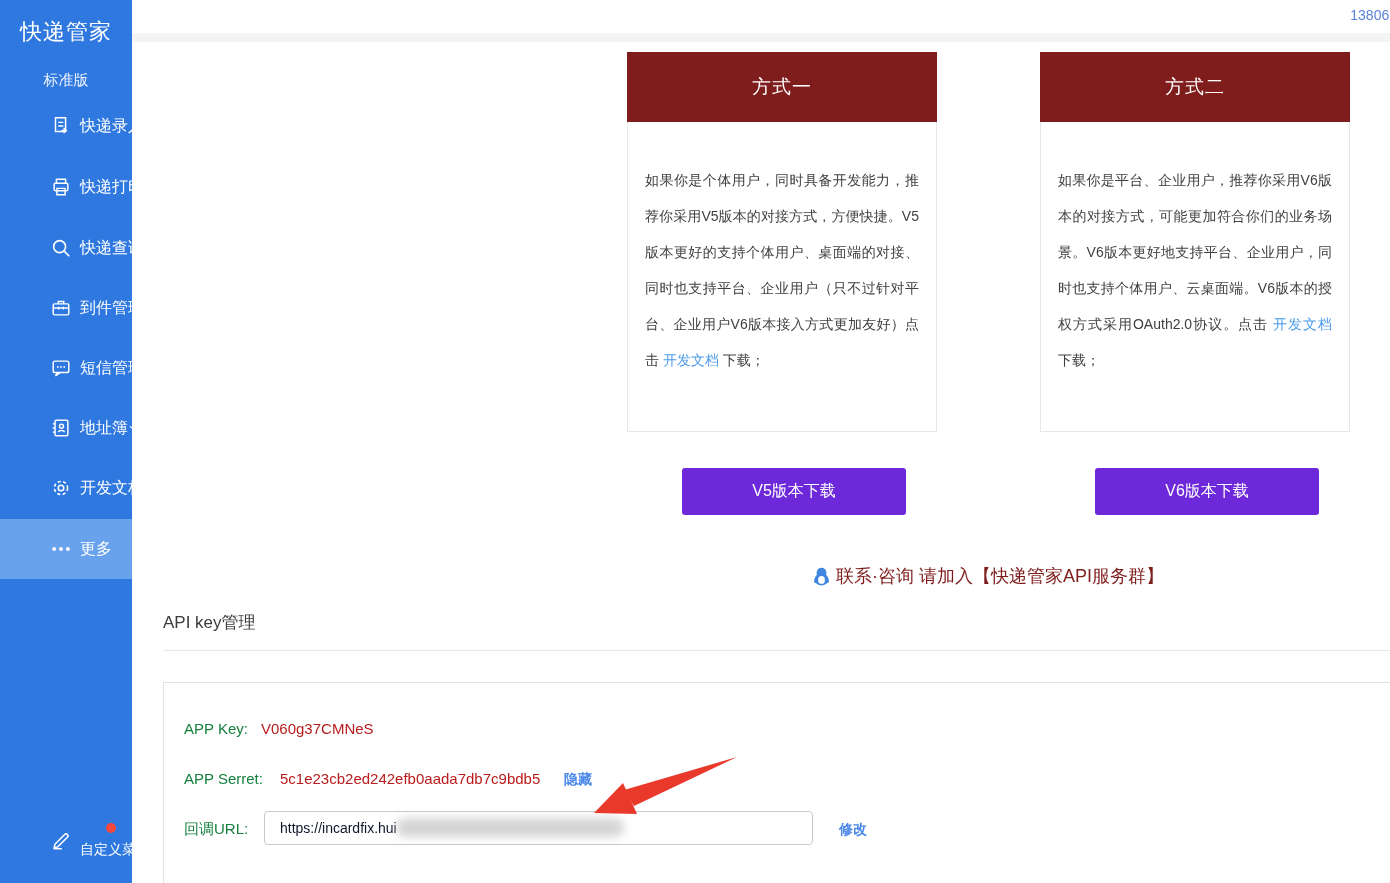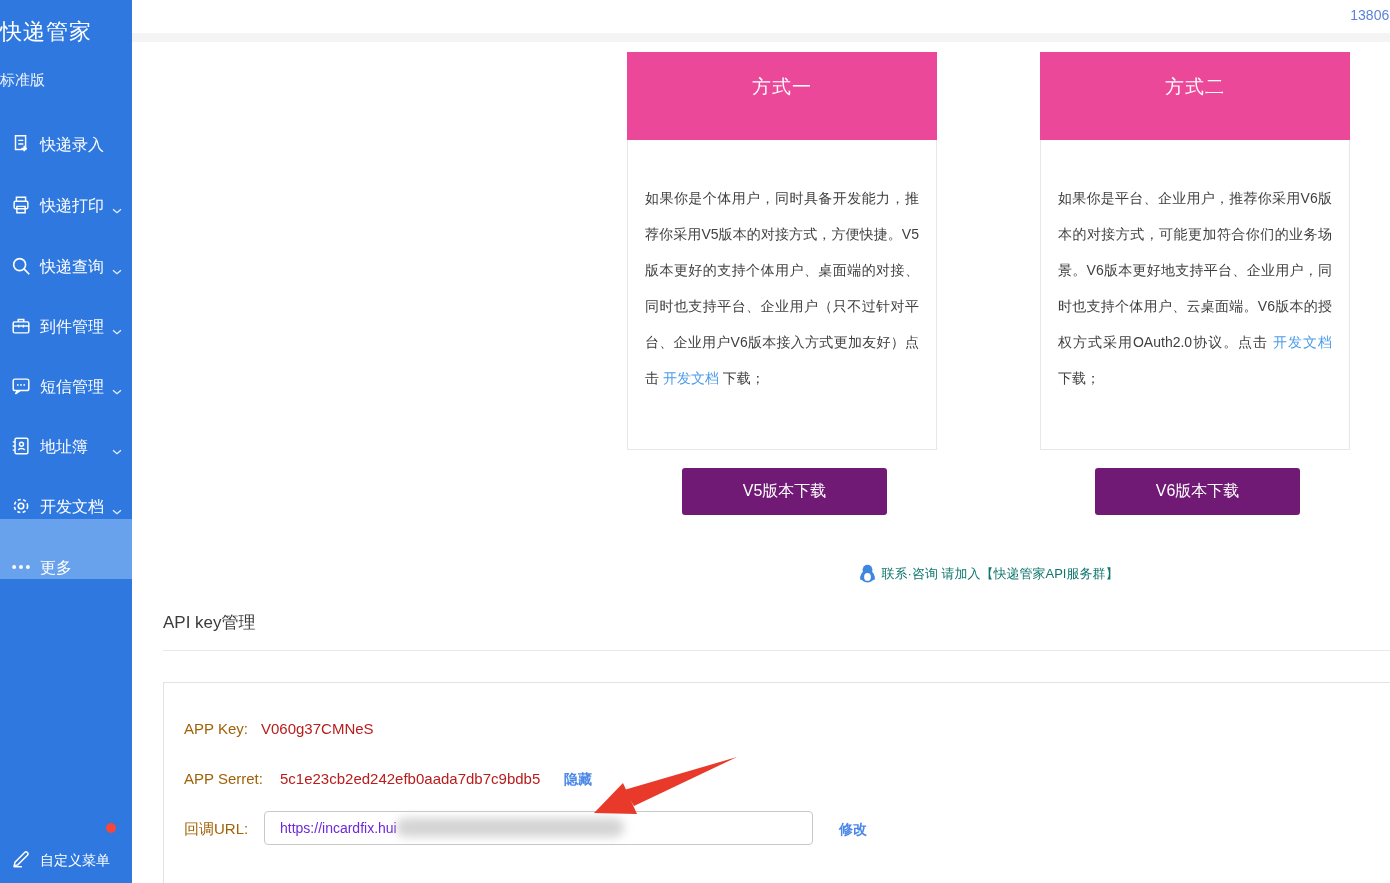--- a/index.html
+++ b/index.html
@@ -3,57 +3,57 @@
 <meta charset="utf-8">
 <style>
   html,body { margin:0; padding:0; background:#fff; }
   .screen {
     position:relative; width:1390px; height:883px; overflow:hidden;
     background:#fff; font-family:"Liberation Sans","DejaVu Sans",sans-serif;
     color:#333;
   }
   
   .sidebar { position:absolute; left:0; top:0; width:132px; height:883px; background:#2e78e0; }
-  .brand { }
+  .brand { text-align:center; }
   .brand-title { margin-top:17px; color:#fff; font-size:22px; letter-spacing:1px; }
   .brand-sub { margin-top:24px; color:#eaf2fd; font-size:15px; }
-  .menu-item { position:absolute; left:0; width:132px; height:60px; display:flex; align-items:flex-end; color:#fff; cursor:pointer; box-sizing:border-box; }
+  .menu-item { position:absolute; left:0; width:132px; height:60px; display:flex; align-items:center; color:#fff; cursor:pointer; box-sizing:border-box;padding-left:40px; }
   .menu-item.active { background:#68a1ec; }
   .mi-icon { width:25px; height:25px; margin-left:8px; display:flex; align-items:center; justify-content:center; flex:none; }
   .mi-label { margin-left:7px; font-size:16px; white-space:nowrap; }
   .mi-chev { margin-left:auto; margin-right:9px; display:flex; }
   .footer-item { position:absolute; top:810px; }
   .footer-item .mi-label { font-size:14px;margin-top:20px; }
   .badge-dot { position:absolute; left:106px; top:13px; width:10px; height:10px; border-radius:50%; background:#f5483d; }
   
   .topbar { position:absolute; left:132px; top:0; width:1258px; height:33px; background:#fff; overflow:hidden; }
   .top-number { position:absolute; right:-7px; top:7px; color:#5b82d8; font-size:14px; cursor:pointer; }
   .gray-strip { position:absolute; left:132px; top:33px; width:1258px; height:9px; background:#f4f4f5; }
   
   .card { position:absolute; top:52px; width:310px; }
   .card.c1 { left:627px; }
   .card.c2 { left:1040px; }
-  .card-head { height:88px; background:#ec4899; color:#fff; font-size:19px; text-align:center; line-height:70px; letter-spacing:1px; }
+  .card-head { height:70px; background:#7f1d1d; color:#fff; font-size:19px; text-align:center; line-height:70px; letter-spacing:1px; }
   .card-body { height:310px; border:1px solid #e7e7e7; border-top:none; box-sizing:border-box; padding:40px 17px 0; font-size:14px; color:#404040; line-height:36px; text-align:justify; background:#fff; }
   .doc-link { color:#4a9bea; cursor:pointer; }
-  .dl-btn { position:absolute; top:468px; width:205px; height:47px; background:#701a75; color:#fff; font-size:16px; border:none; border-radius:3px; cursor:pointer; }
+  .dl-btn { position:absolute; top:468px; width:224px; height:47px; background:#6d28d9; color:#fff; font-size:16px; border:none; border-radius:3px; cursor:pointer; }
   .dl-btn.b1 { left:682px; }
   .dl-btn.b2 { left:1095px; }
   
   .contact { position:absolute; top:564px; left:627px; width:723px; display:flex; align-items:center; justify-content:center; gap:6px; }
-  .contact-text { color:#0f766e; font-size:13px; cursor:pointer; }
+  .contact-text { color:#7f1d1d; font-size:18px; cursor:pointer; }
   
   .api-title { position:absolute; left:163px; top:611px; font-size:17px; color:#3b3b3b; }
   .api-divider { position:absolute; left:163px; top:650px; width:1227px; height:1px; background:#e8e8e8; }
   .api-box { position:absolute; left:163px; top:682px; width:1300px; height:240px; border:1px solid #e3e3e3; background:#fff; box-sizing:border-box; }
-  .row-label { position:absolute; font-size:15px; color:#a16207; white-space:nowrap; }
+  .row-label { position:absolute; font-size:15px; color:#15803d; white-space:nowrap; }
   .row-value { position:absolute; font-size:15px; color:#b91c1c; white-space:nowrap; }
   .inline-link { position:absolute; font-size:14px; color:#4a87e8; cursor:pointer; white-space:nowrap;font-weight:bold; }
   .url-wrap { position:absolute; left:100px; top:128px; width:549px; height:34px; }
-  .url-input { width:100%; height:100%; box-sizing:border-box; border:1px solid #c9c9c9; border-radius:4px; padding:0 0 0 15px; font-size:14px; color:#6d28d9; font-family:"Liberation Sans","DejaVu Sans",sans-serif; background:#fff; outline:none; }
+  .url-input { width:100%; height:100%; box-sizing:border-box; border:1px solid #c9c9c9; border-radius:4px; padding:0 0 0 15px; font-size:14px; color:#0f172a; font-family:"Liberation Sans","DejaVu Sans",sans-serif; background:#fff; outline:none; }
   .url-blur { position:absolute; left:132px; top:7px; width:228px; height:19px; background:#c6c6c6; border-radius:9px; filter:blur(5px); opacity:.75; pointer-events:none; }
   
   .arrow-overlay { position:absolute; left:0; top:0; pointer-events:none; }
 </style>
 </head>
 <body>
 
 <div class="screen">
 
   <aside class="sidebar">

